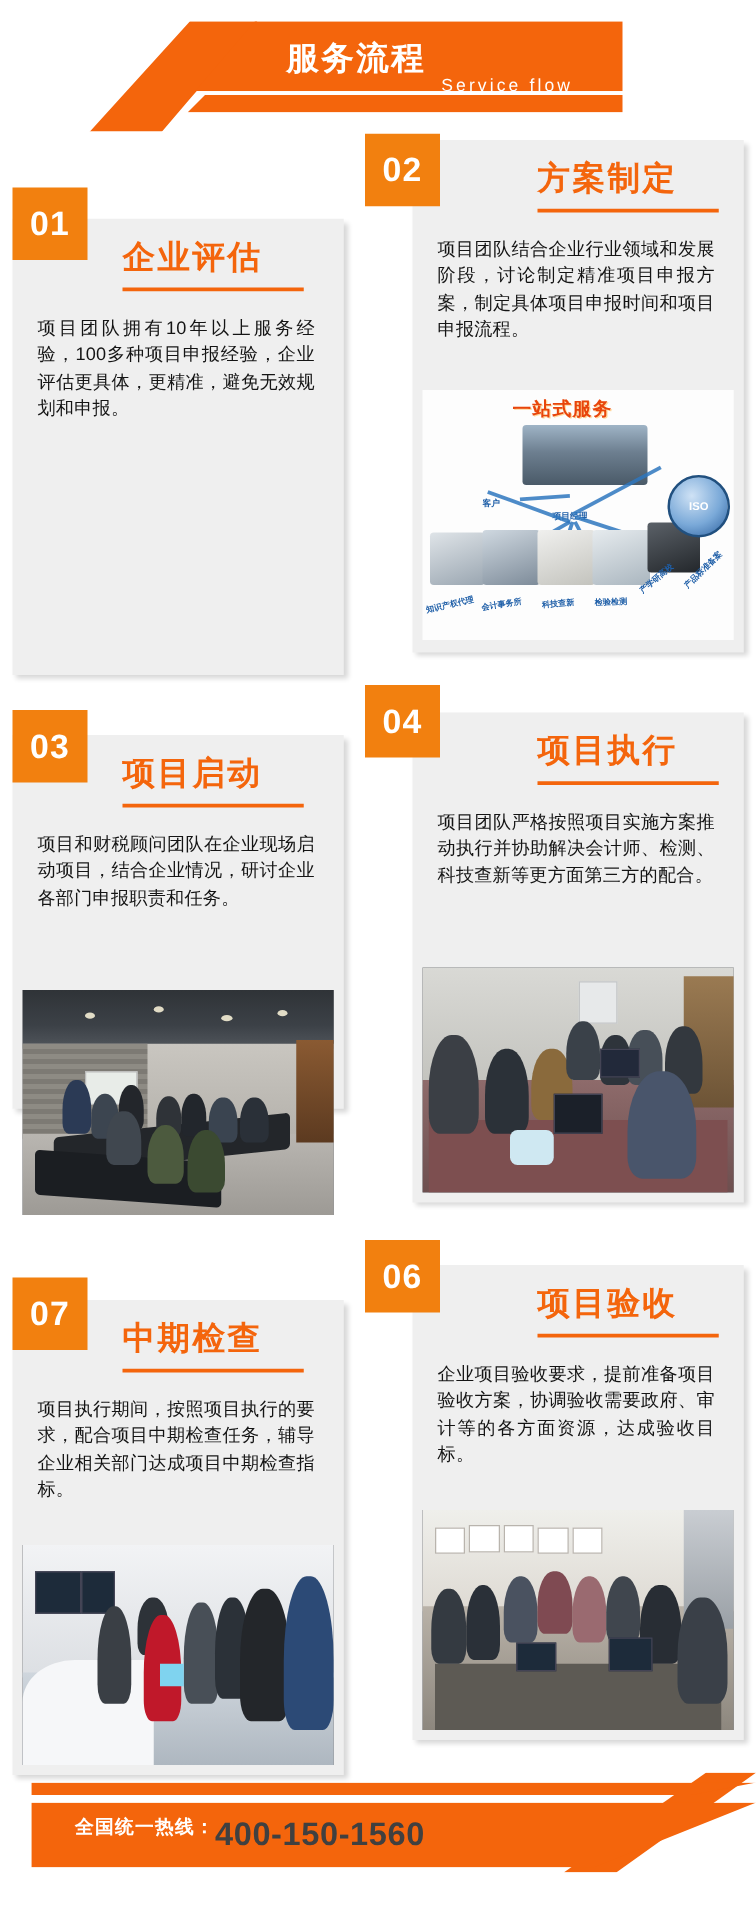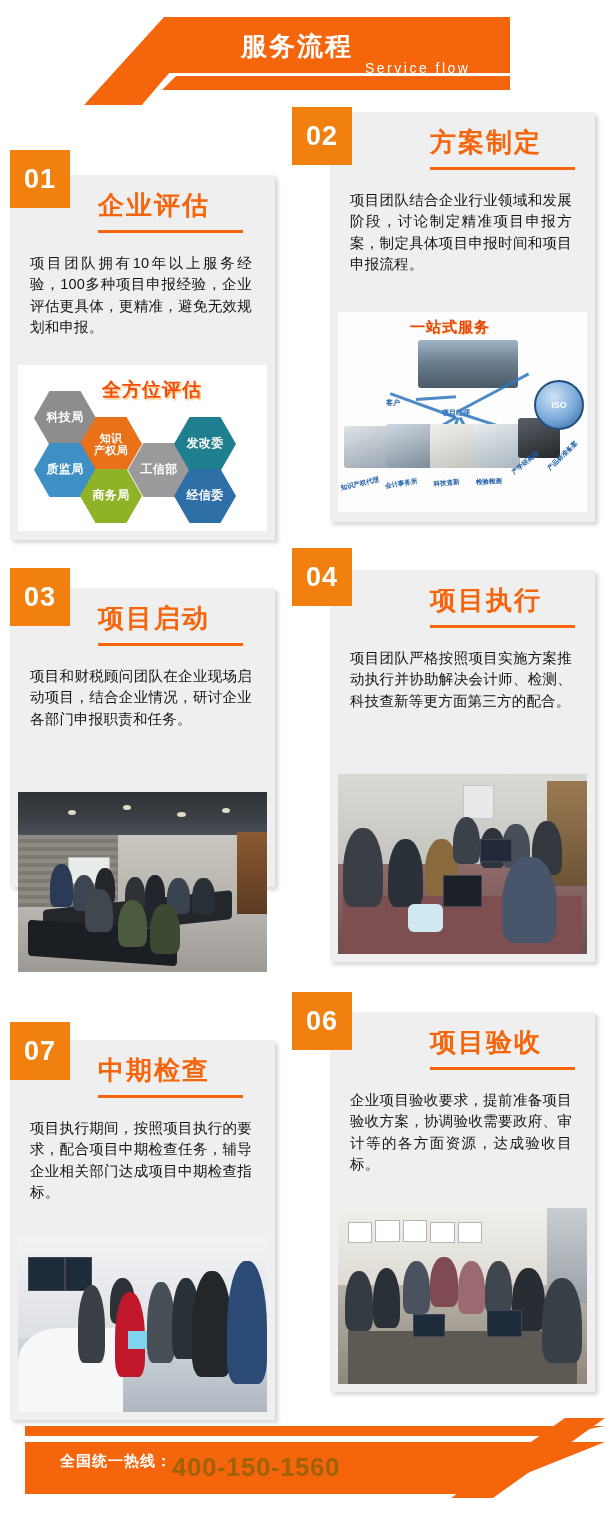--- a/index.html
+++ b/index.html
@@ -2,21 +2,21 @@
 <html><head>
 <meta charset="utf-8">
 <style>
   html,body{margin:0;padding:0;background:#ffffff;}
   body{
     width:605px;height:1538px;position:relative;overflow:hidden;
     font-family:"Liberation Sans","DejaVu Sans",sans-serif;
     background:#ffffff;
   }
   
-  .header{position:absolute;left:16px;top:0;width:494px;height:105px;overflow:hidden;}
+  .header{position:absolute;left:4px;top:0;width:494px;height:105px;overflow:hidden;}
   .hdr-bar{
     position:absolute;left:0;top:17px;width:605px;height:56px;
     background:#F4650C;
     clip-path:polygon(200px 0, 605px 0, 605px 100%, 152px 100%);
   }
   .hdr-bar2{
     position:absolute;left:0;top:76px;width:605px;height:14px;
     background:#F4650C;
     clip-path:polygon(160px 0, 605px 0, 605px 100%, 146px 100%);
   }
@@ -100,62 +100,40 @@
   .ft-main{
     position:absolute;left:25px;top:24px;width:580px;height:52px;background:#F4650C;
     clip-path:polygon(0 0,580px 0,450px 52px,0 52px);
   }
   .ft-wedge{
     position:absolute;left:415px;top:0;width:190px;height:80px;background:#F4650C;
     clip-path:polygon(150px 0,190px 0,78px 80px,36px 80px);
   }
   .ft-text{position:absolute;left:60px;top:34px;display:flex;align-items:flex-start;gap:0;z-index:3;}
   .ft-lbl{color:#fff;font-size:15px;font-weight:bold;letter-spacing:1px;}
-  .ft-num{color:#a16207;font-size:26px;font-weight:bold;letter-spacing:0.5px;}
+  .ft-num{color:#404040;font-size:26px;font-weight:bold;letter-spacing:0.5px;}
 </style>
 </head>
 <body>
 
 <div class="header">
   <div class="hdr-wedge"></div>
   <div class="hdr-bar"></div>
   <div class="hdr-bar2"></div>
   <div class="hdr-title-wrap">
     <span class="hdr-cn">服务流程</span>
     <span class="hdr-en">Service flow</span>
   </div>
 </div>
 
 <div class="card" style="left:10px;top:175px;width:265px;height:365px;">
   <div class="ctitle" style="left:88px;top:17px;">企业评估</div>
   <div class="cunder" style="left:88px;top:55px;width:145px;"></div>
   <div class="cbody" style="left:20px;top:78px;width:222px;">项目团队拥有10年以上服务经验，100多种项目申报经验，企业评估更具体，更精准，避免无效规划和申报。</div>
 
-  <div class="hexwrap" style="left:8px;top:190px;width:249px;height:166px;">
-    <div class="hexttl" style="left:84px;top:12px;">全方位评估</div>
-    <div class="hex" style="left:16px;top:26px;background:#8D8D8D;">
-        <span>科技局</span>
-      </div>
-    <div class="hex" style="left:62px;top:52px;background:#E8711A;font-size:11px;">知识<br>产权局</div>
-    <div class="hex" style="left:16px;top:78px;background:#3D8FC4;">
-        <span>质监局</span>
-      </div>
-    <div class="hex" style="left:62px;top:104px;background:#8FB227;">
-        <span>商务局</span>
-      </div>
-    <div class="hex" style="left:110px;top:78px;background:#9A9A9A;">
-        <span>工信部</span>
-      </div>
-    <div class="hex" style="left:156px;top:52px;background:#1F7F8E;">
-        <span>发改委</span>
-      </div>
-    <div class="hex" style="left:156px;top:104px;background:#2E6FA8;">
-        <span>经信委</span>
-      </div>
-  </div>
 </div>
 <div class="badge" style="left:10px;top:150px;">01</div>
 
 <div class="card" style="left:330px;top:112px;width:265px;height:410px;">
   <div class="ctitle" style="left:100px;top:17px;">方案制定</div>
   <div class="cunder" style="left:100px;top:55px;width:145px;"></div>
   <div class="cbody" style="left:20px;top:78px;width:222px;">项目团队结合企业行业领域和发展阶段，讨论制定精准项目申报方案，制定具体项目申报时间和项目申报流程。</div>
 
   <div class="oswrap" style="left:8px;top:200px;width:249px;height:200px;">
     <div class="os-ttl" style="left:72px;top:6px;">一站式服务</div>

